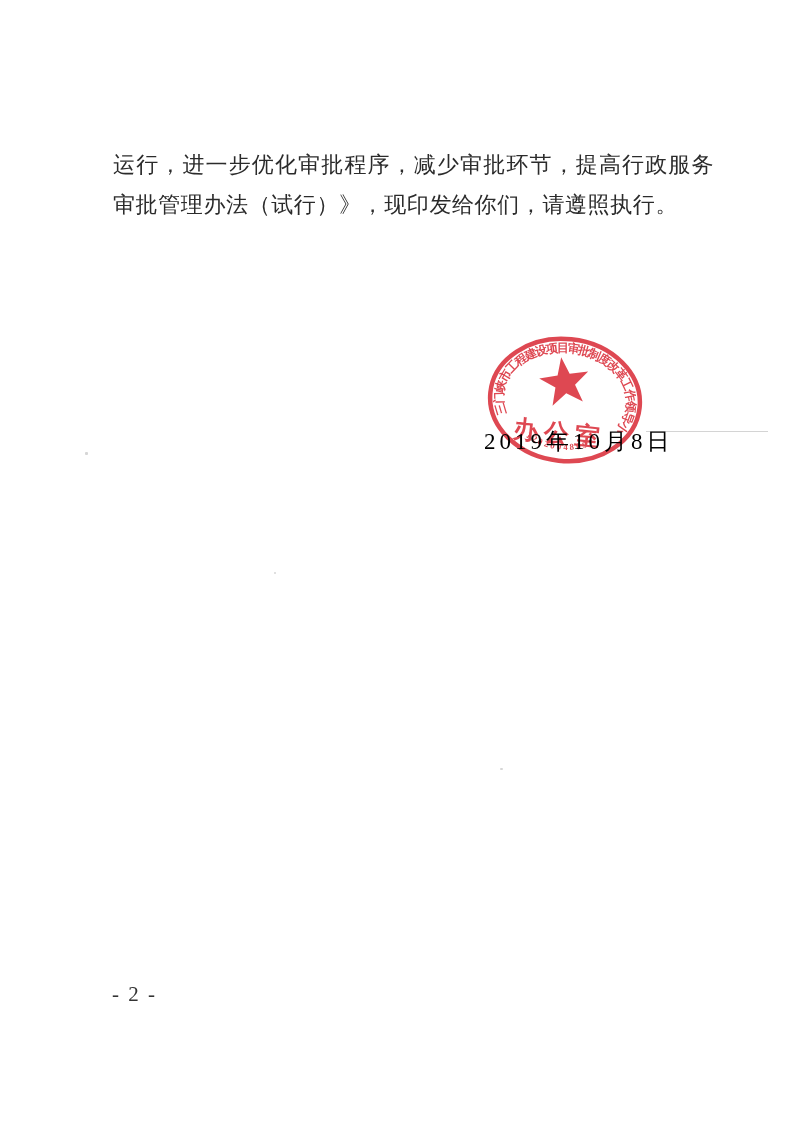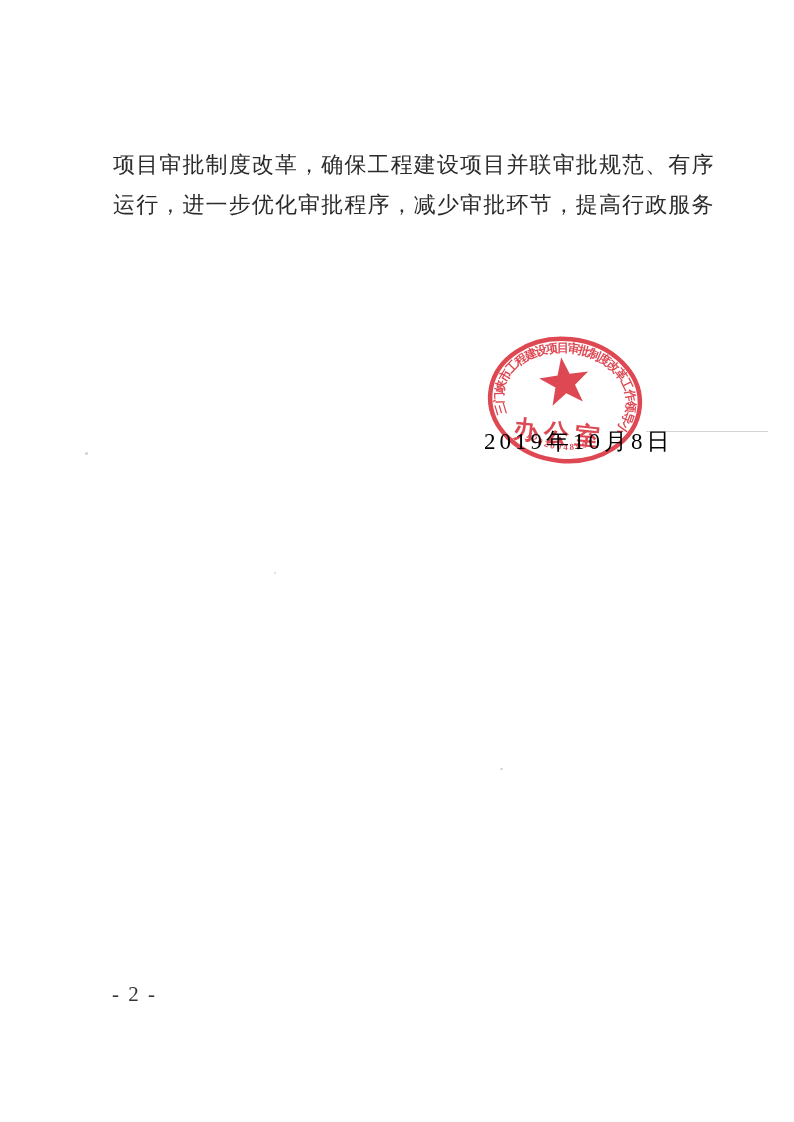--- a/index.html
+++ b/index.html
@@ -93,22 +93,22 @@
   .speck.s1 { left: 85px;  top: 452px; }
   .speck.s2 { left: 274px; top: 572px; width: 2px; height: 2px; }
   .speck.s3 { left: 500px; top: 768px; width: 3px; height: 2px; }
 </style>
 </head>
 <body>
 
 <div class="page">
 
   <div class="body-text">
-    <div class="line">项目审批制度改革，确保工程建设项目并联审批规范、有序</div>
     <div class="line">运行，进一步优化审批程序，减少审批环节，提高行政服务</div>
+    <div class="line last">审批管理办法（试行）》，现印发给你们，请遵照执行。</div>
   </div>
 
   <div class="doc-date">2019年10月8日</div>
 
   <div class="artifact-line"></div>
 
   <svg class="seal-svg" viewBox="0 0 200 170" xmlns="http://www.w3.org/2000/svg" aria-hidden="true">
     <defs>
       <path id="sealArc" d="M 38.8 100.3 A 62 48 0 1 1 151.2 100.3" fill="none"></path>
       <path id="sealCode" d="M 49 112 A 60 50 0 0 0 141 112" fill="none"></path>

